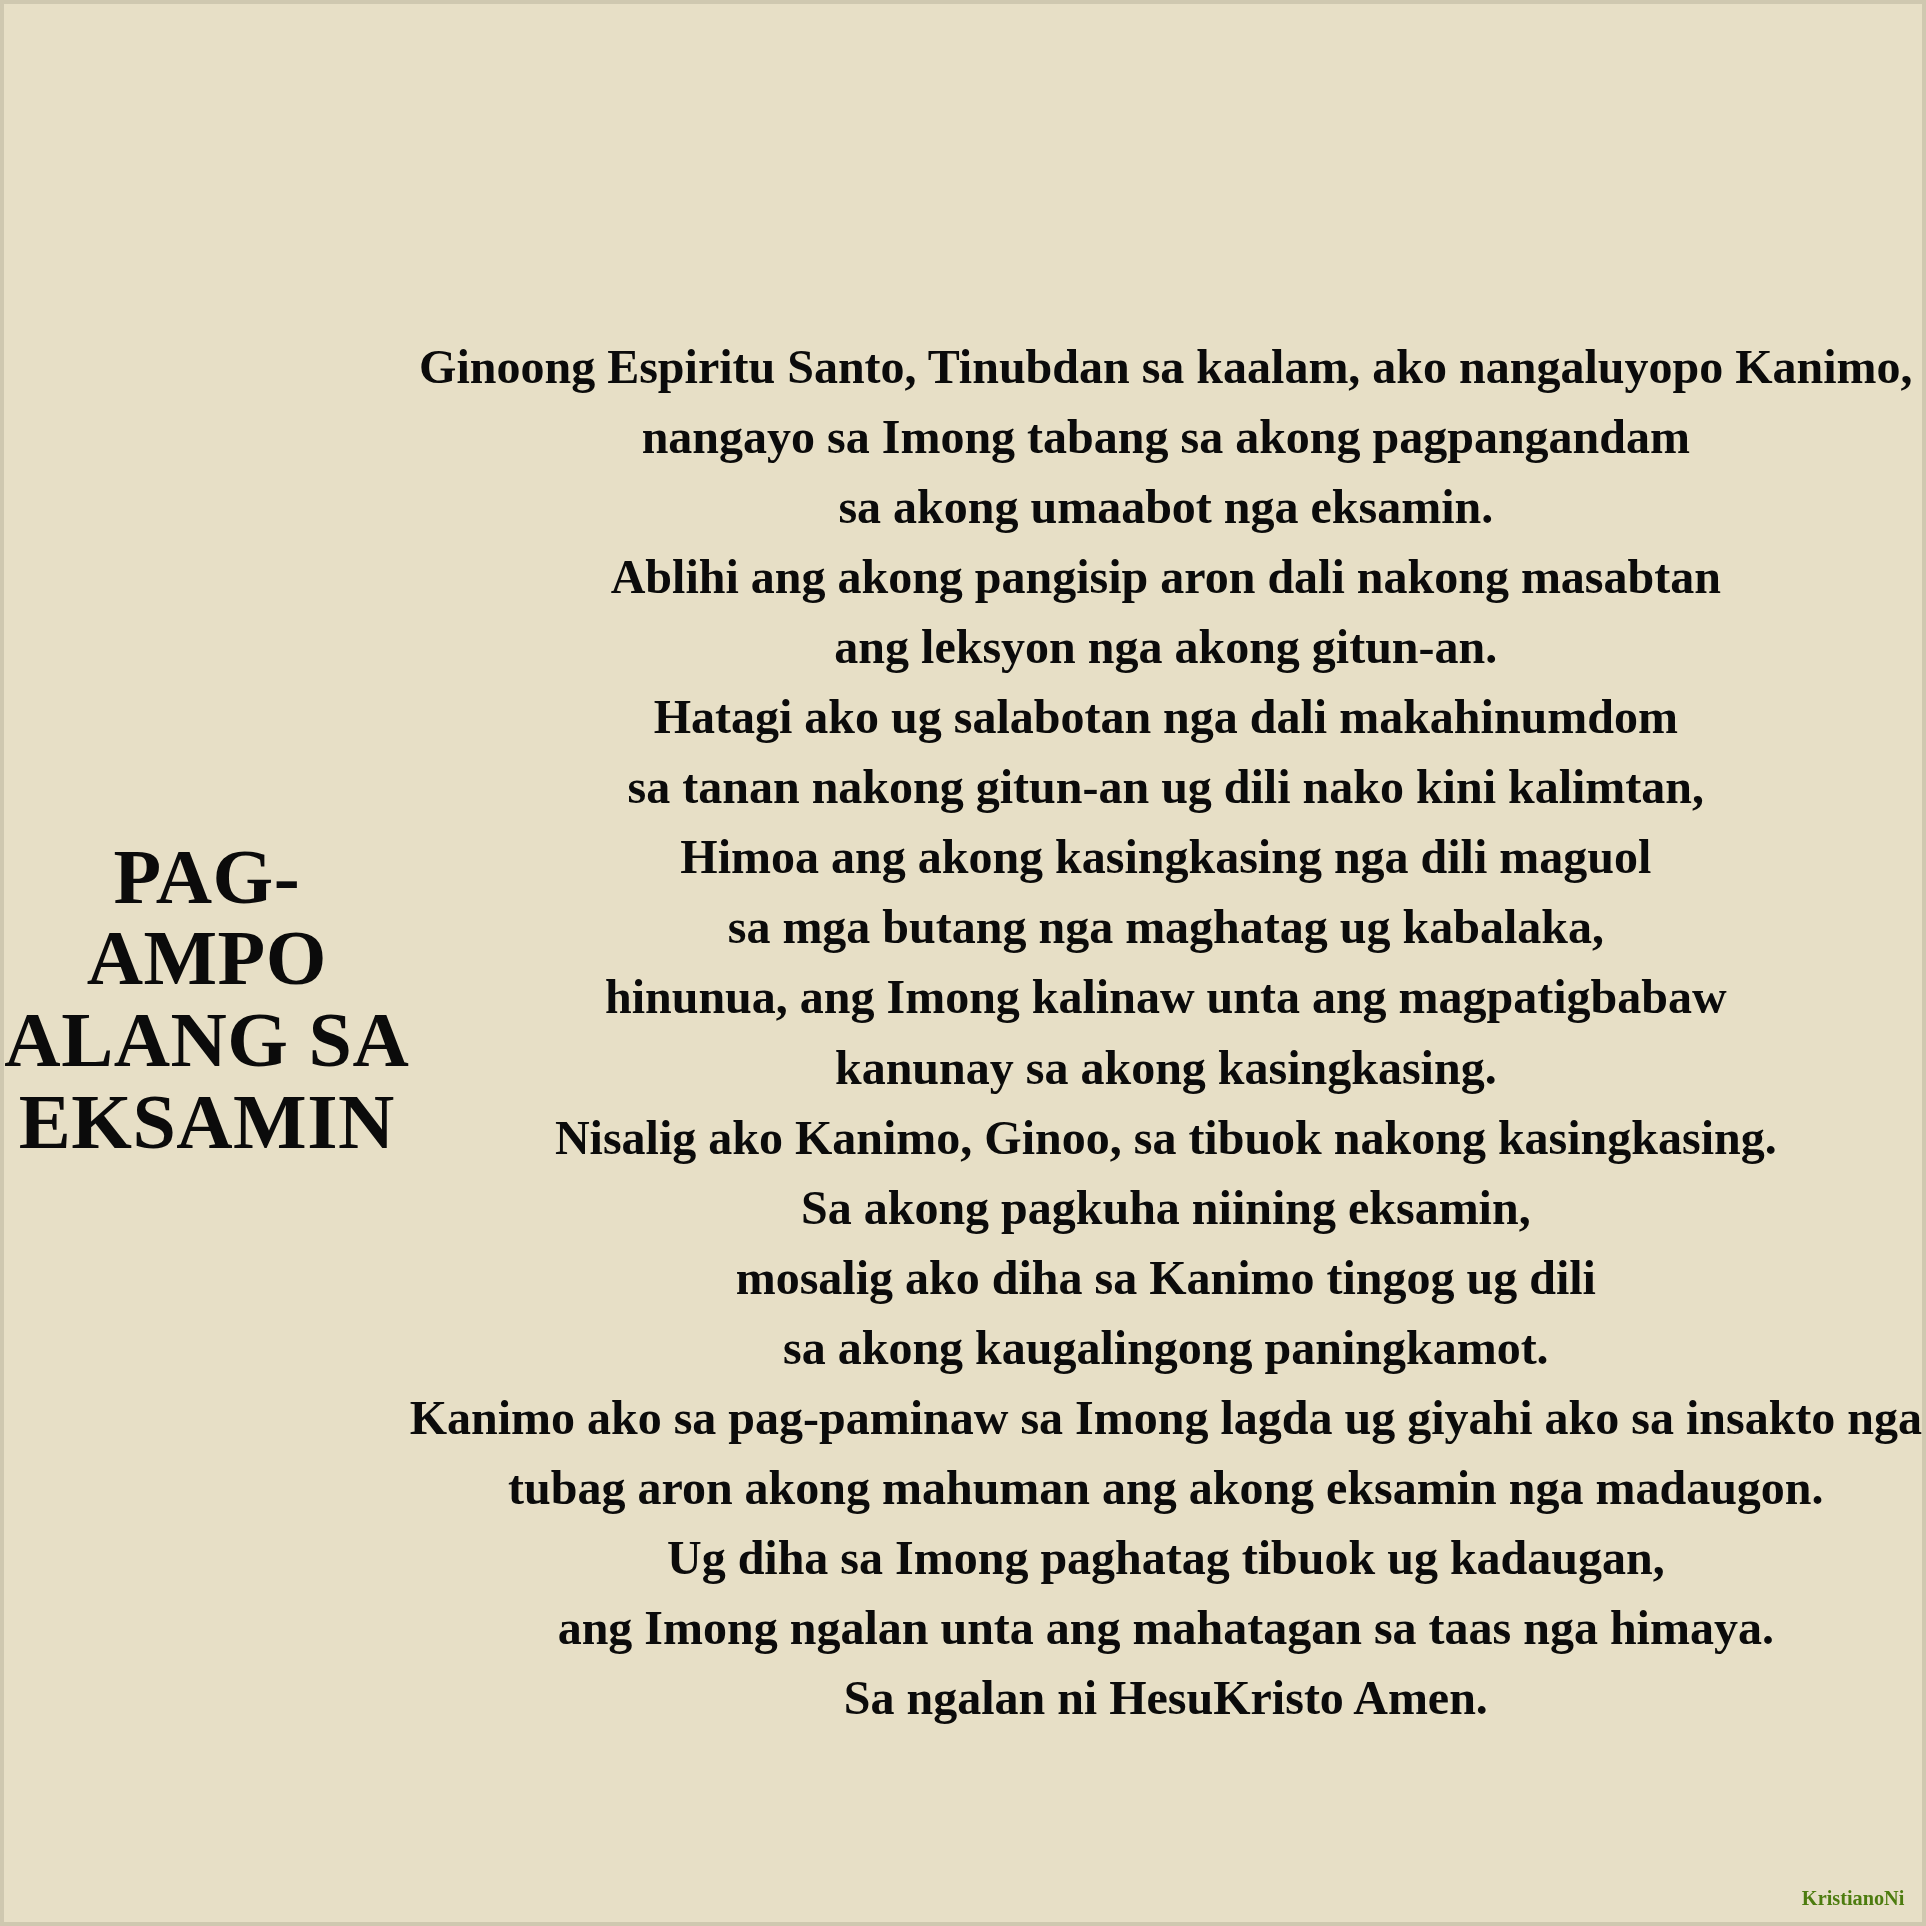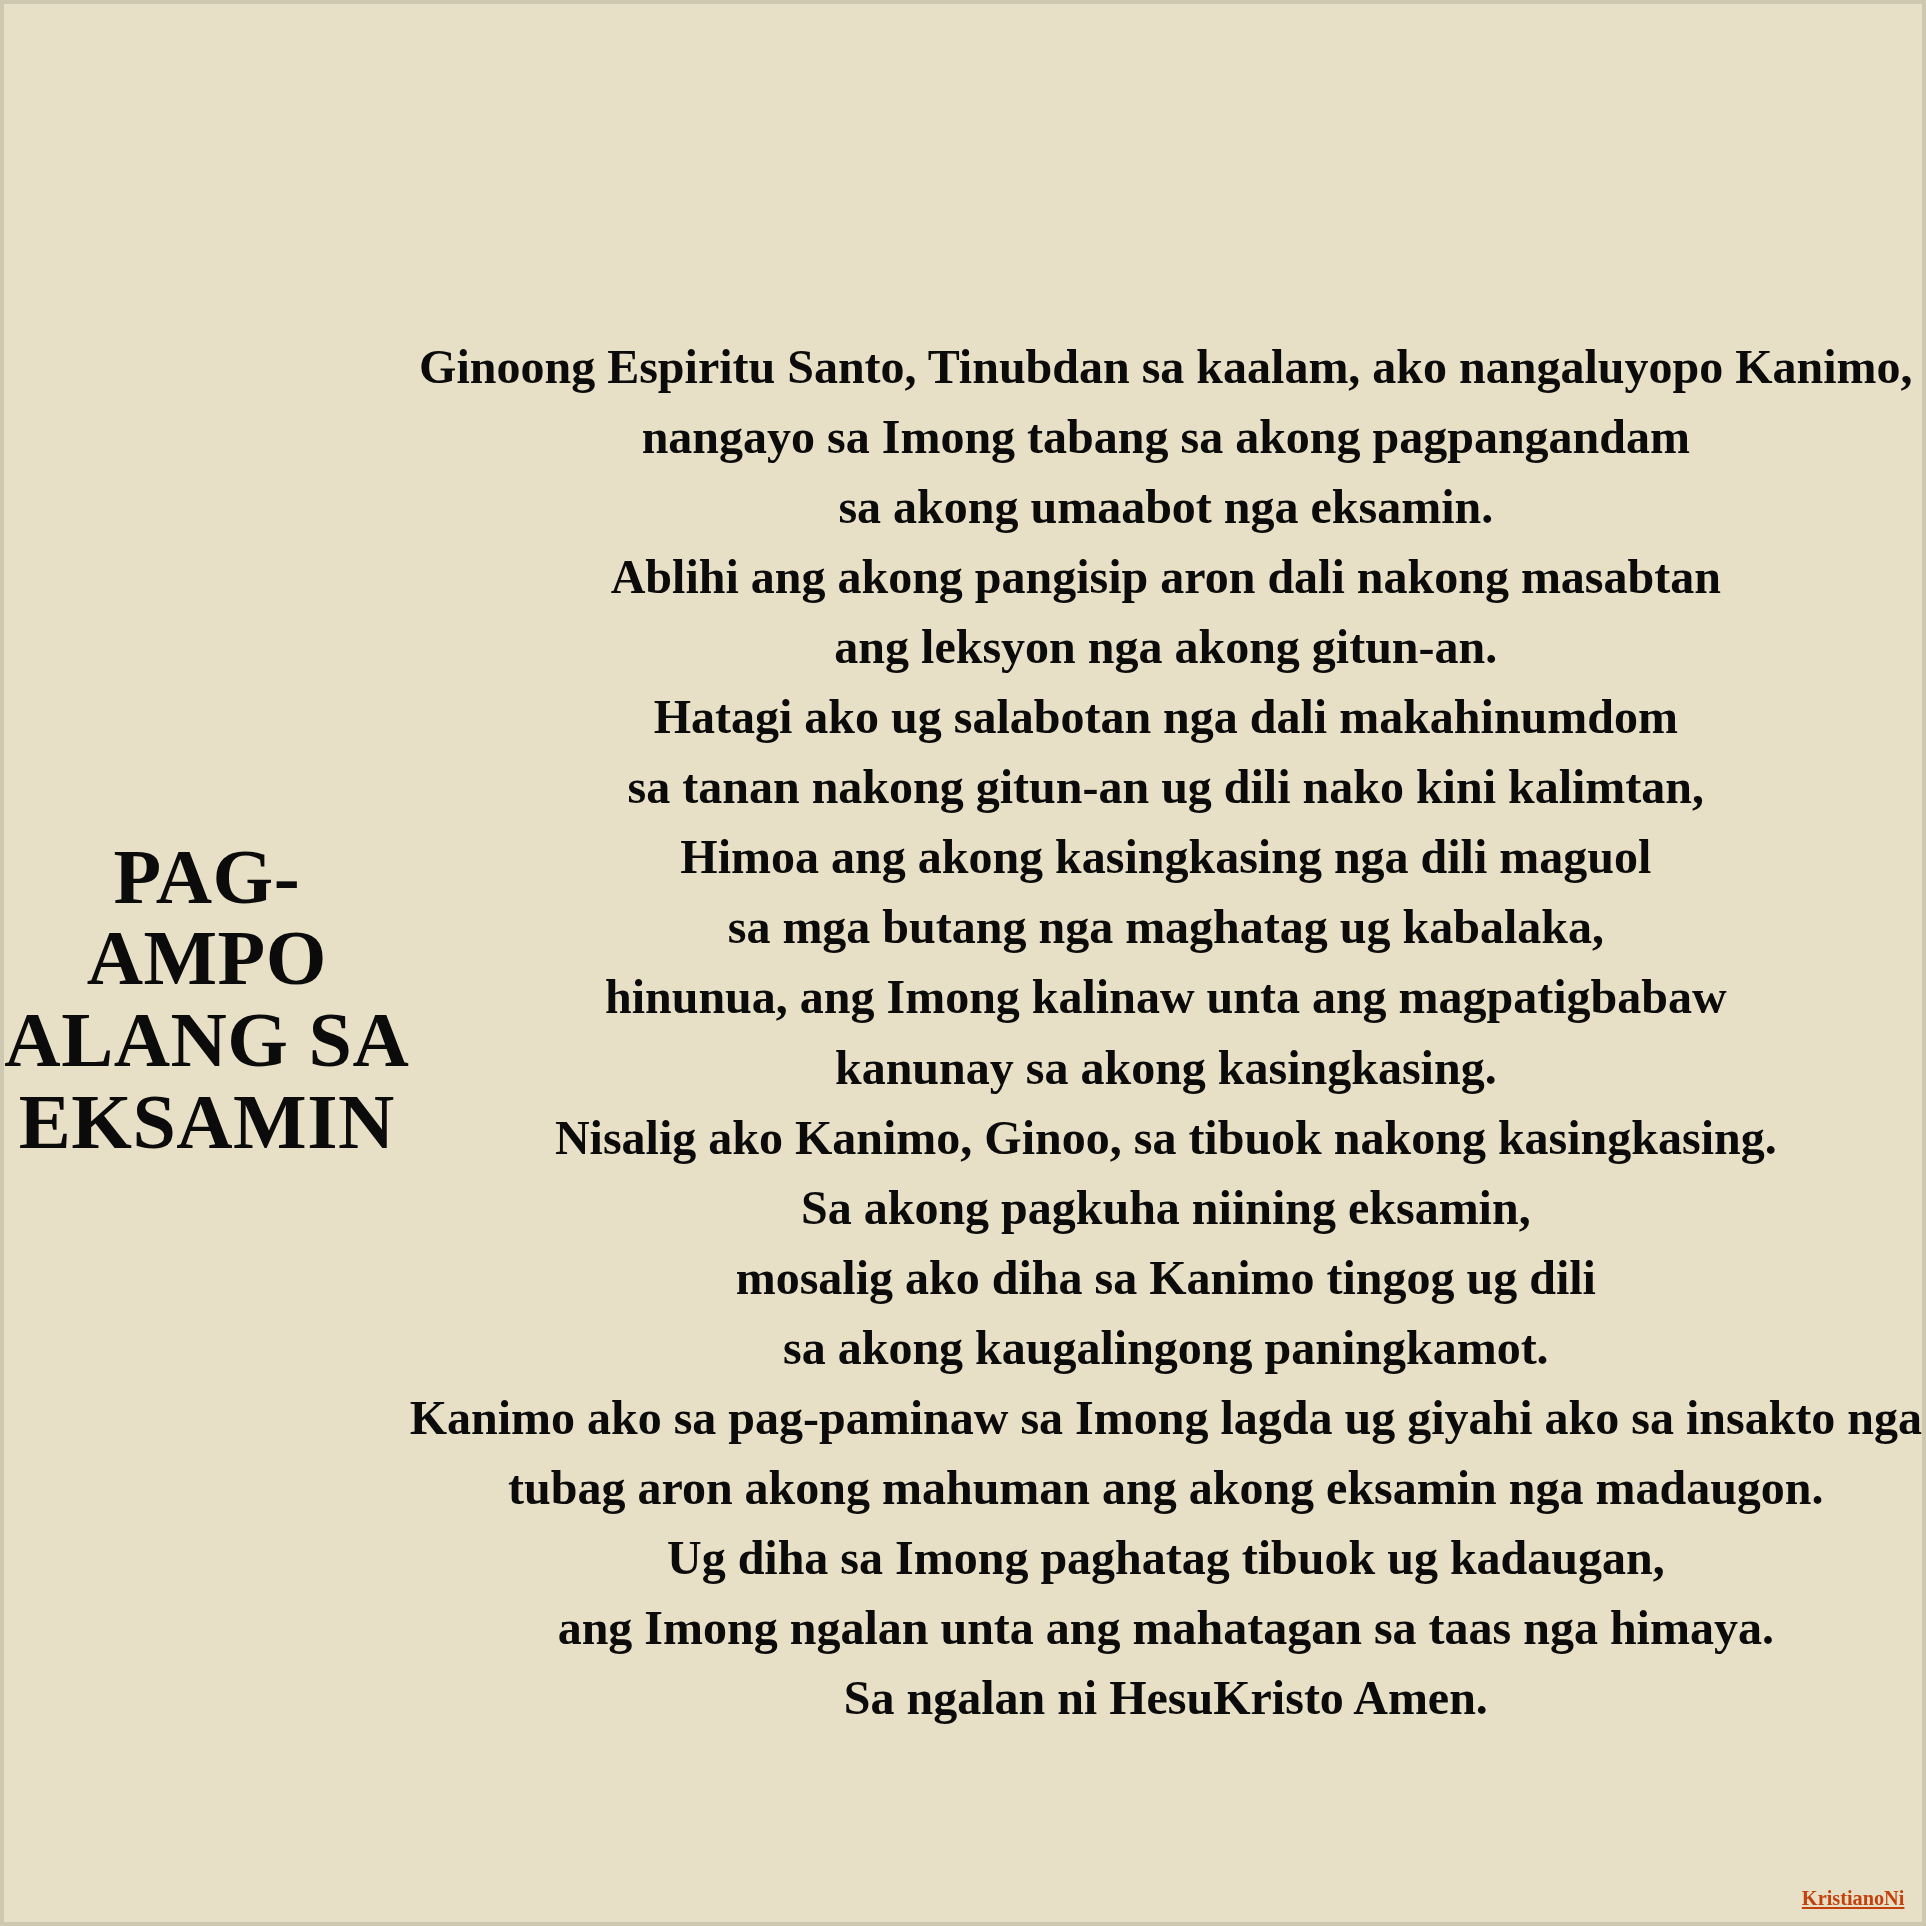--- a/index.html
+++ b/index.html
@@ -47,23 +47,22 @@
   .prayer-line {
     display: block;
     white-space: nowrap;
   }
   .watermark {
     position: absolute;
     right: 17.6px;
     bottom: 12px;
     font-size: 20.3px;
     font-weight: bold;
-    color: #c2410c;
+    color: #4d7c0f;
     font-family: "Liberation Serif", serif;
-    text-decoration: underline;
   }
 </style>
 </head>
 <body>
 
 <div class="page">
   <h1 class="title">PAG-AMPO ALANG SA EKSAMIN</h1>
 
   <div class="prayer-body">
     <span class="prayer-line">Ginoong Espiritu Santo, Tinubdan sa kaalam, ako nangaluyopo Kanimo,</span>

